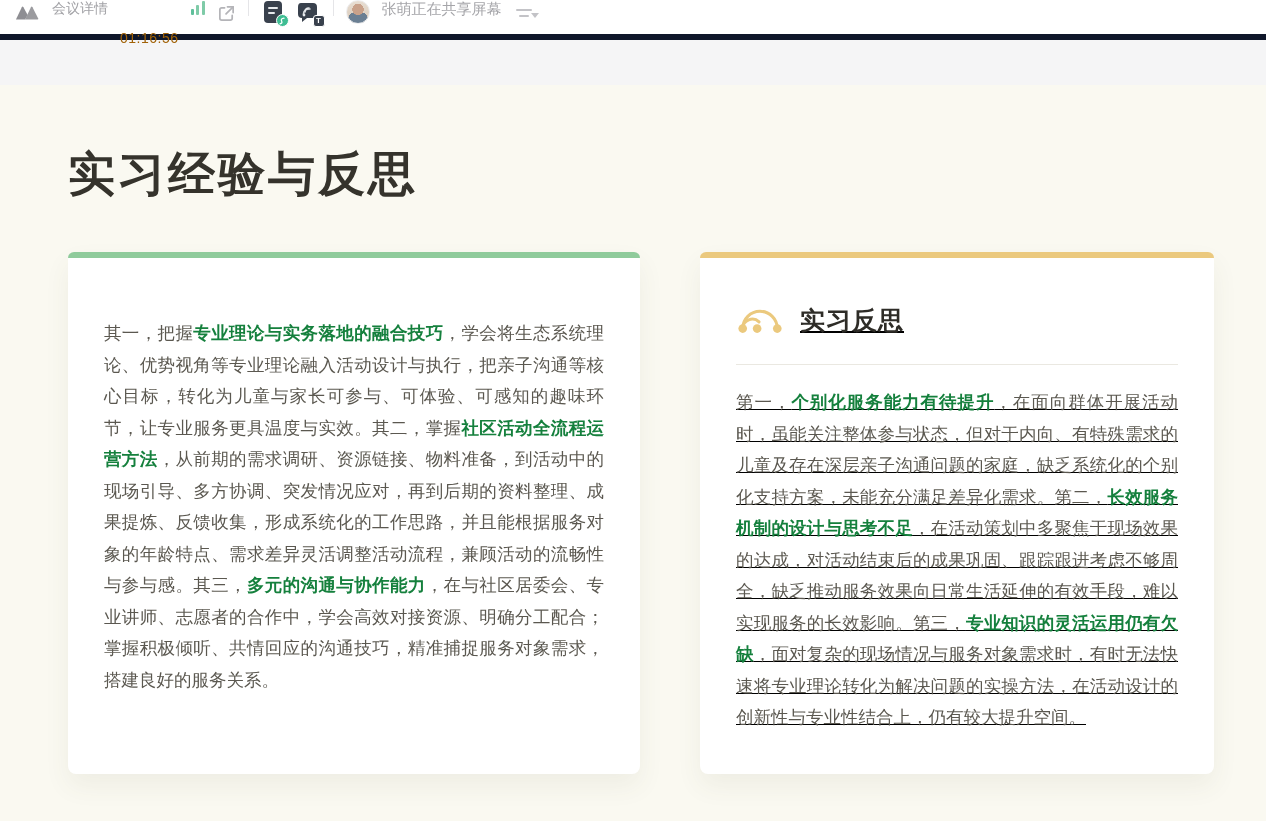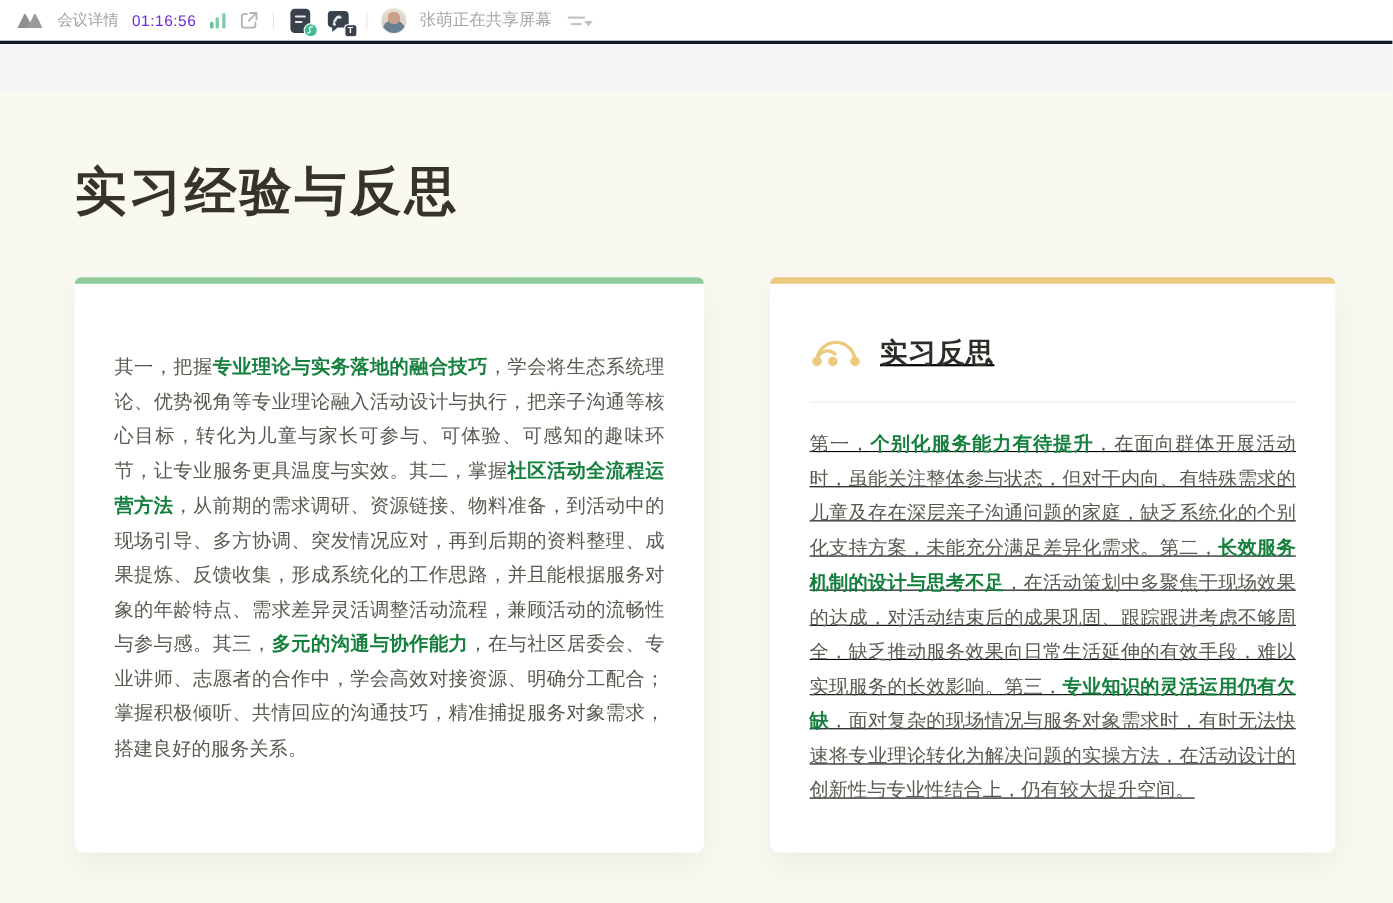--- a/index.html
+++ b/index.html
@@ -1,25 +1,25 @@
 <!DOCTYPE html>
 <html><head>
 <meta charset="utf-8">
 <style>
   * { margin: 0; padding: 0; box-sizing: border-box; }
   html, body { width: 1266px; height: 821px; overflow: hidden; }
   body { font-family: "Liberation Sans", "DejaVu Sans", sans-serif; background: #FAF9F1; }
 
   
   .topbar {
-    height: 40px; background: #FFFFFF; border-bottom: 3px solid #0f172a;
-    display: flex; align-items: center; padding: 0 14px; gap: 12px;
+    height: 40px; background: #FFFFFF; border-bottom: 6px solid #0f172a;
+    display: flex; align-items: flex-start; padding: 0 14px; gap: 12px;
   }
   .topbar .label { color: #A2A2A6; font-size: 14px; }
-  .topbar .timer { color: #6d28d9; font-size: 14px; letter-spacing: .5px; }
+  .topbar .timer { color: #a16207; font-size: 14px; letter-spacing: .5px; margin-top: 30px; }
   .tb-icon { display: inline-flex; align-items: center; justify-content: center; height: 26px; }
   .v-div { width: 1px; height: 16px; background: #E5E5E8; }
   .signal { display: inline-flex; align-items: flex-end; gap: 2.5px; height: 15px; }
   .signal i { display: block; width: 3px; border-radius: 1px; background: #7FCBA8; }
   .signal i:nth-child(1) { height: 6px; background: #5FBF9B; }
   .signal i:nth-child(2) { height: 10px; }
   .signal i:nth-child(3) { height: 14px; }
   .avatar {
     width: 24px; height: 24px; border-radius: 50%;
     background:

